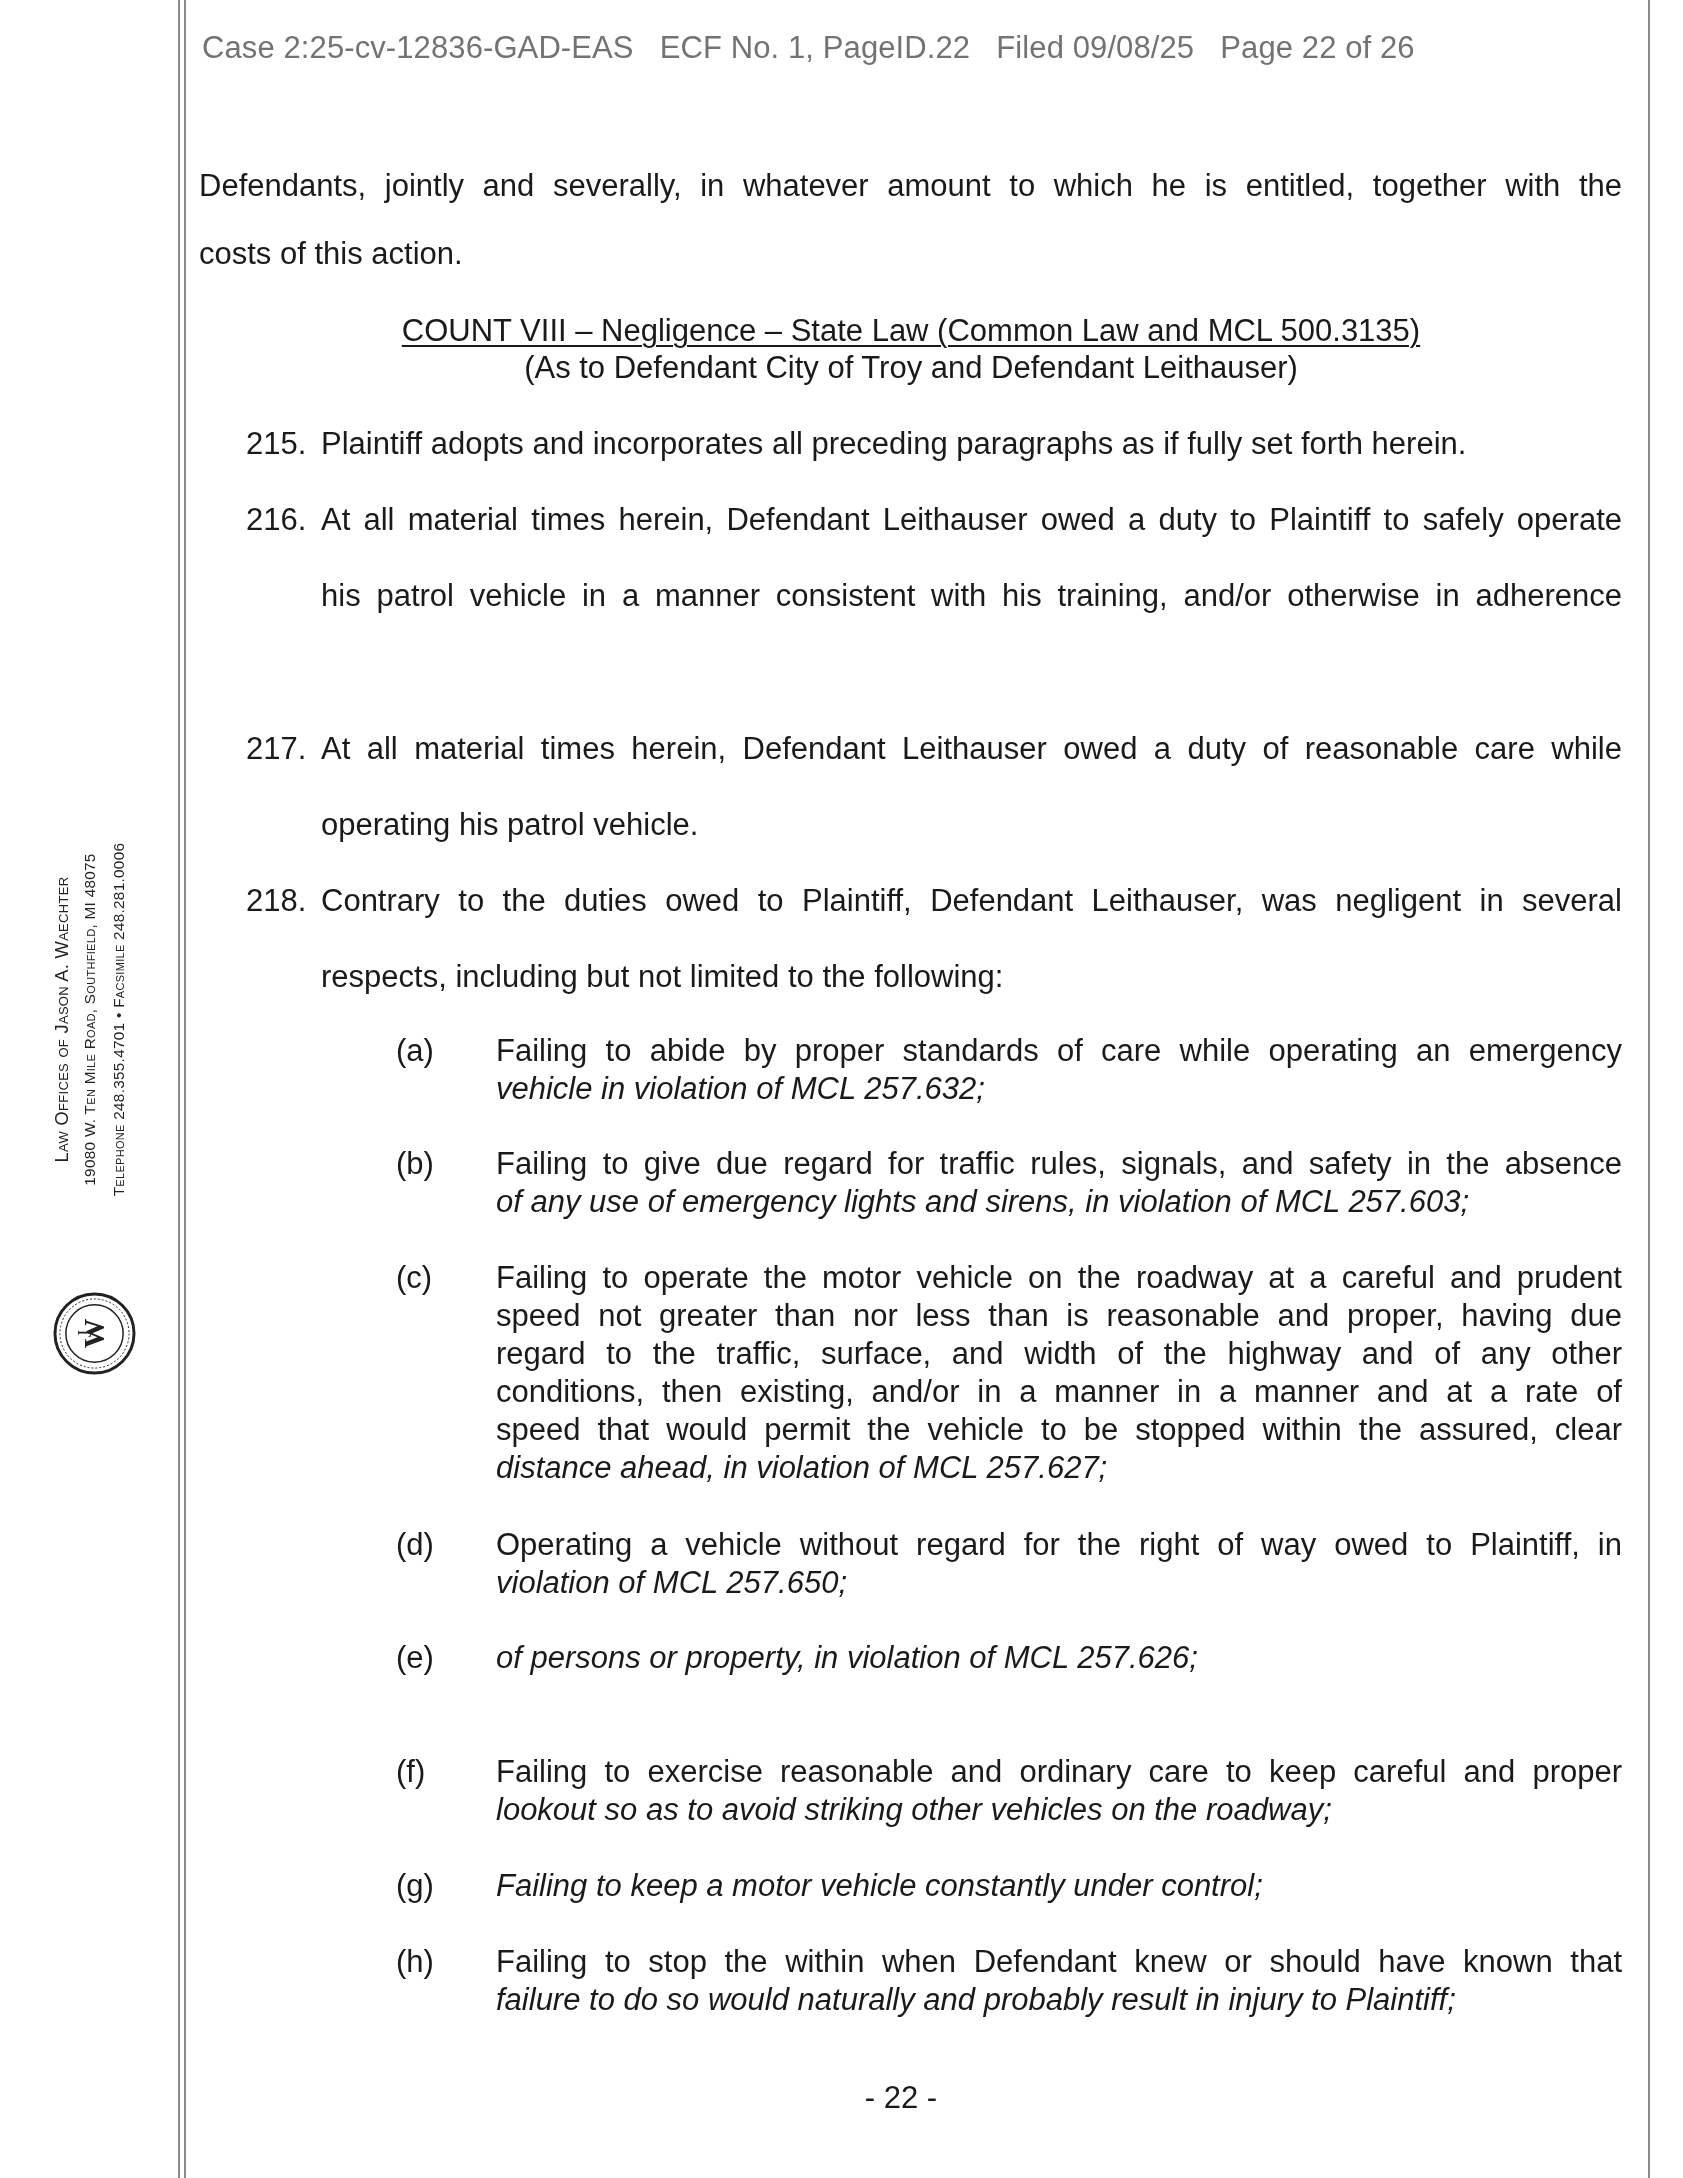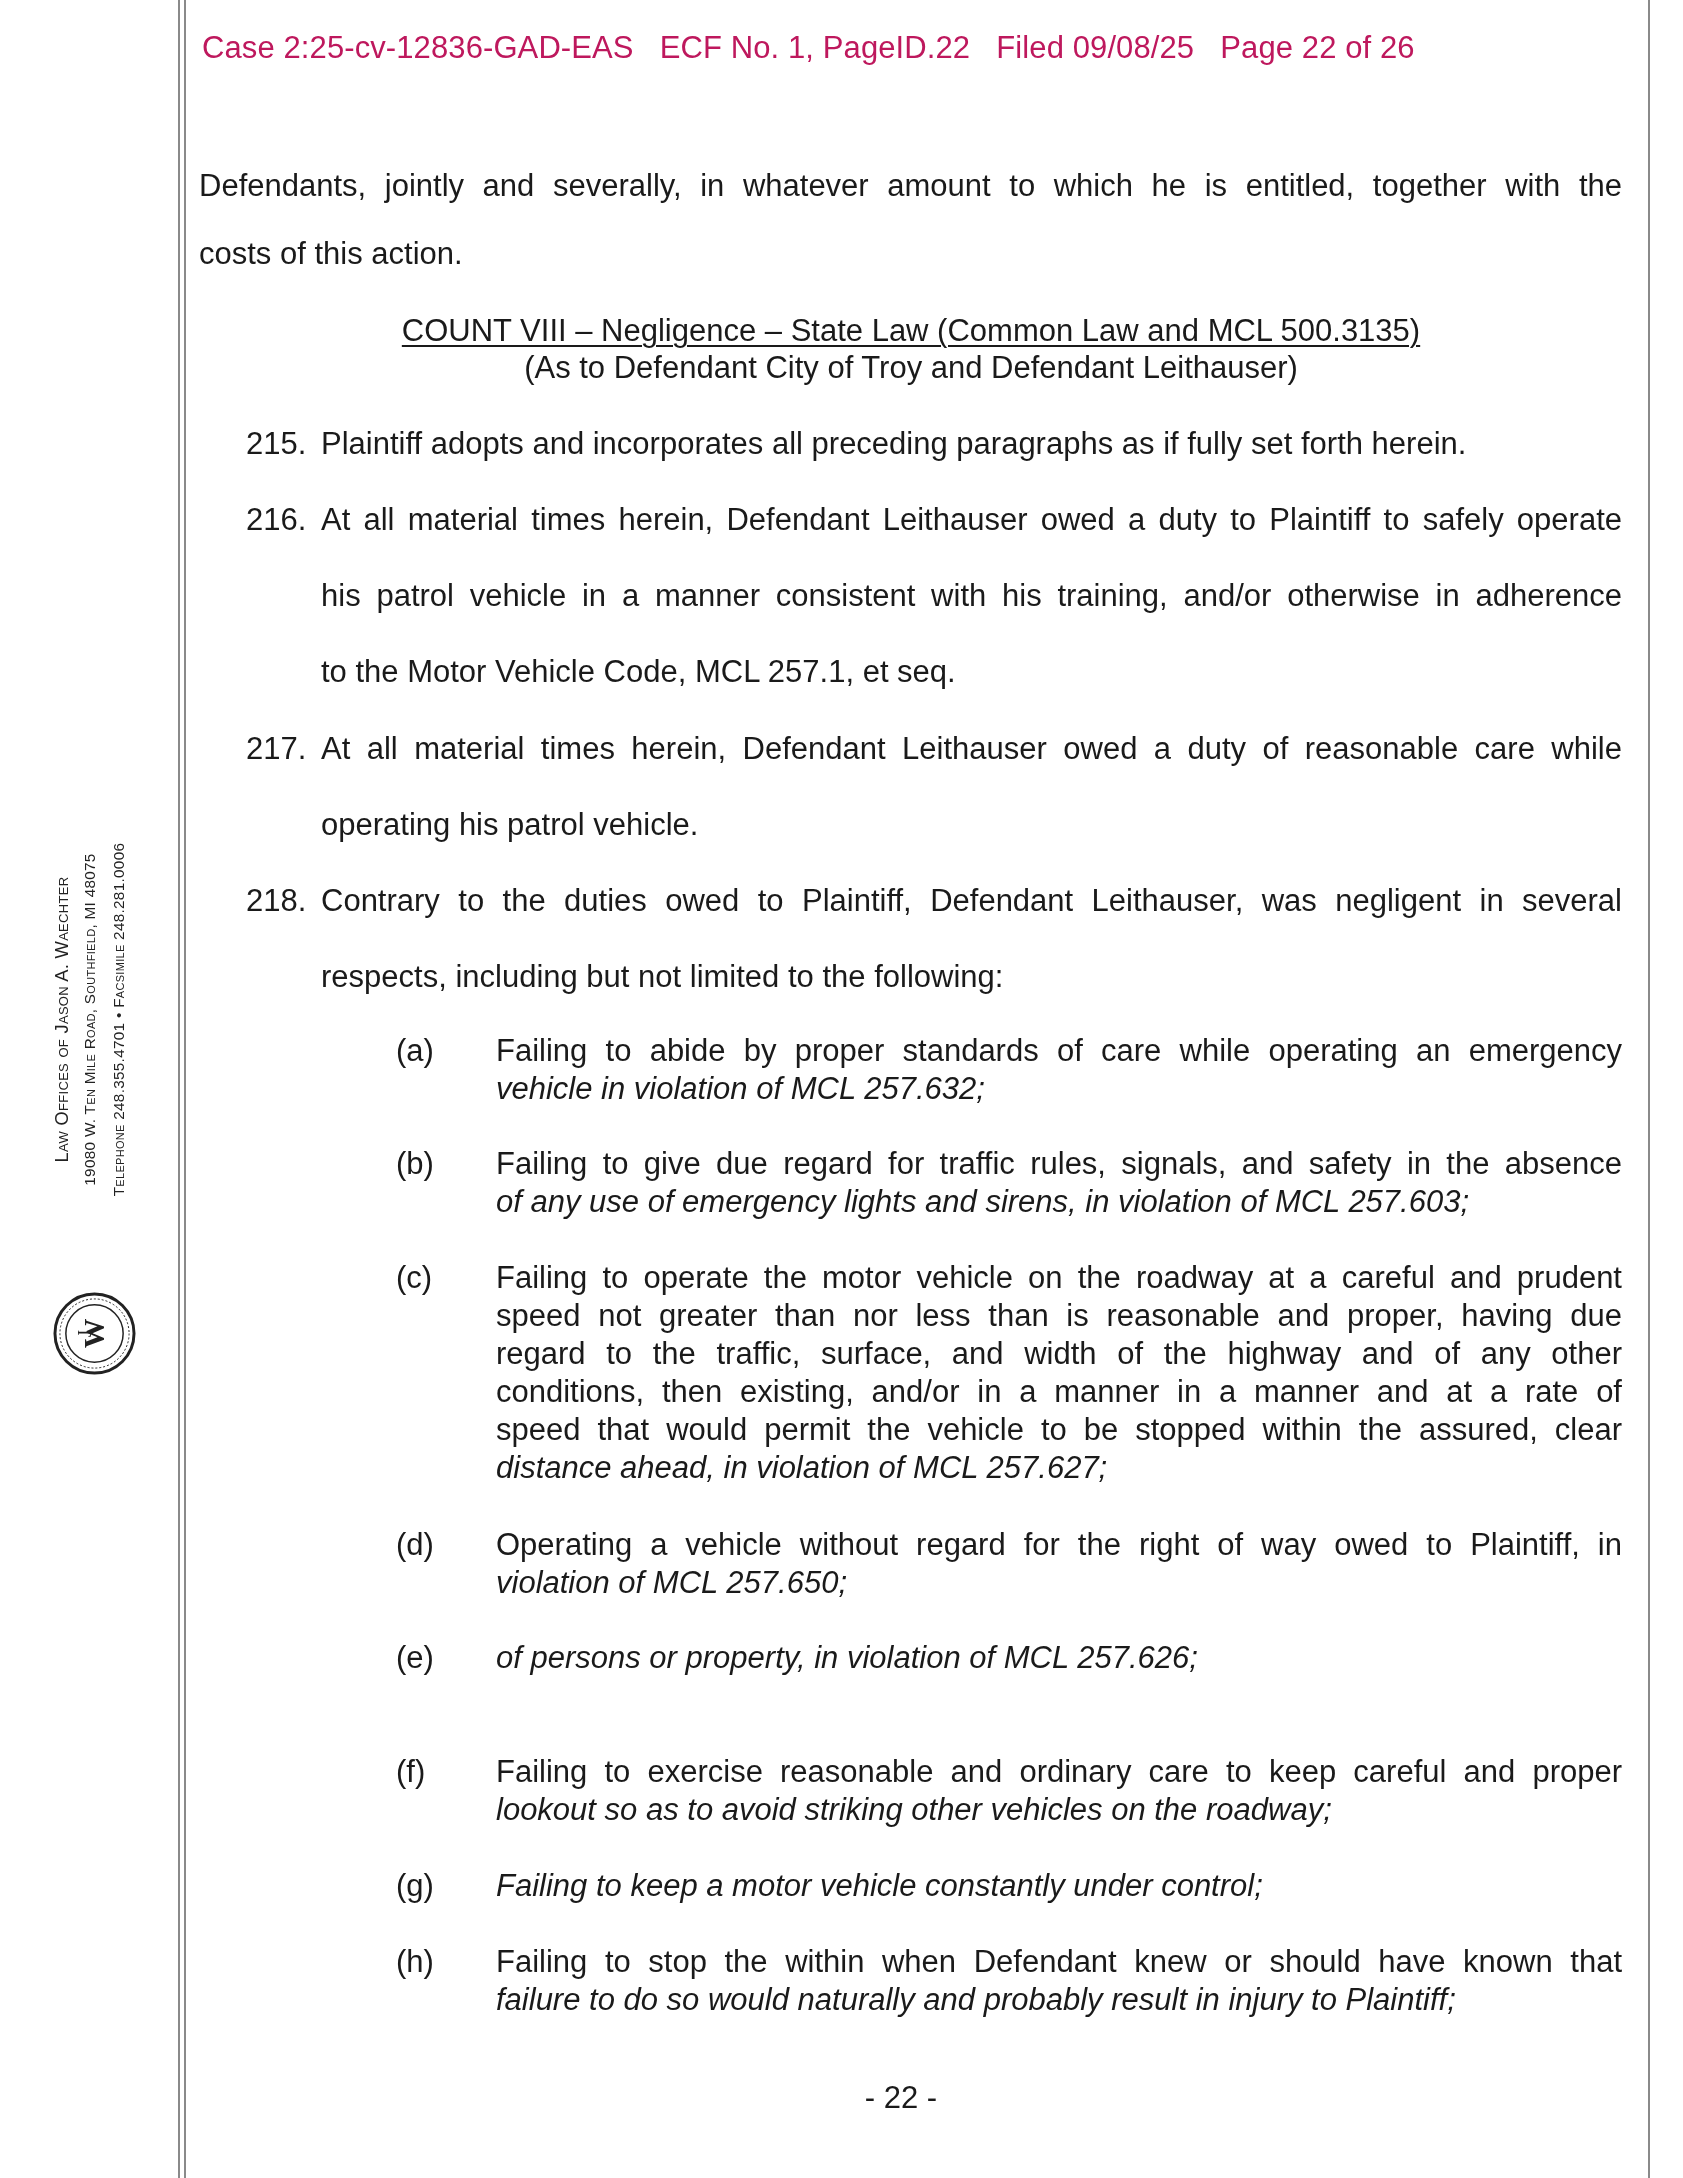--- a/index.html
+++ b/index.html
@@ -2,21 +2,21 @@
 <html><head>
 <meta charset="utf-8">
 <style>
   html, body { margin: 0; padding: 0; background: #ffffff; }
   body { width: 1683px; height: 2178px; position: relative; overflow: hidden;
          font-family: "Liberation Sans", sans-serif; color: #1a1a1a; }
   .rule { position: absolute; top: 0; height: 2178px; background: #8a8a8a; width: 1.5px; }
   .rule.l1 { left: 178px; }
   .rule.l2 { left: 184px; }
   .rule.r1 { left: 1648px; }
-  .header { position: absolute; left: 202px; top: 30px; font-size: 31px; color: #be185d;
+  .header { position: absolute; left: 202px; top: 30px; font-size: 31px; color: #737373;
             white-space: pre; letter-spacing: 0.1px; }
   .p { position: absolute; font-size: 31px; line-height: 76px; }
   .body-text { left: 199px; width: 1423px; text-align: justify; text-align-last: auto; }
   .justify-line { text-align: justify; text-align-last: justify; }
   .heading { position: absolute; left: 198px; width: 1426px; text-align: center; font-weight: normal;
              font-size: 31px; line-height: 38px; }
   .heading .u { text-decoration: underline; text-decoration-thickness: 2px; text-underline-offset: 4px; }
   .para { position: absolute; left: 246px; width: 1376px; font-size: 31px; }
   .para .num { position: absolute; left: 0; top: 0; }
   .para .txt { position: absolute; left: 75px; width: 1301px; line-height: 76px; text-align: justify; }
@@ -77,21 +77,20 @@
   <div class="txt">
     <span class="ln last">Plaintiff adopts and incorporates all preceding paragraphs as if fully set forth herein.</span>
   </div>
 </div>
 
 <div class="para" style="top:482px;">
   <span class="num" style="line-height:76px;">216.</span>
   <div class="txt">
     <span class="ln">At all material times herein, Defendant Leithauser owed a duty to Plaintiff to safely operate</span>
     <span class="ln">his patrol vehicle in a manner consistent with his training, and/or otherwise in adherence</span>
-    <span class="ln last">to the Motor Vehicle Code, MCL 257.1, et seq.</span>
   </div>
 </div>
 
 <div class="para" style="top:711px;">
   <span class="num" style="line-height:76px;">217.</span>
   <div class="txt">
     <span class="ln">At all material times herein, Defendant Leithauser owed a duty of reasonable care while</span>
     <span class="ln last">operating his patrol vehicle.</span>
   </div>
 </div>

